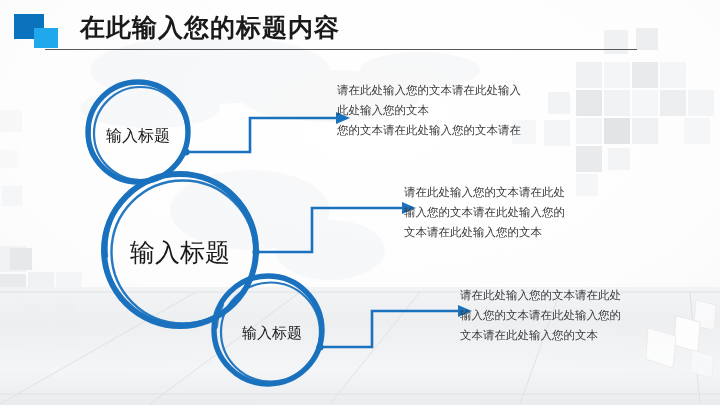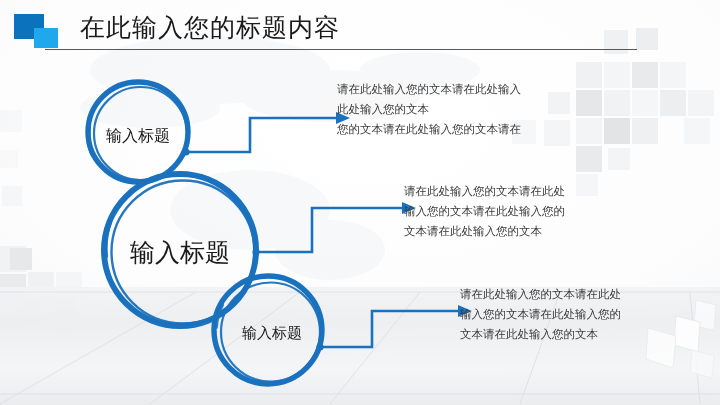--- a/index.html
+++ b/index.html
@@ -23,39 +23,39 @@
     opacity:.95;
   }
 
   
   .logo{position:absolute;}
   .logo .sq1{position:absolute;left:0;top:0;width:30px;height:25px;background:#0b72bd;}
   .logo .sq2{position:absolute;left:20px;top:14px;width:24px;height:20px;background:#1fa9ec;}
   .title{
     position:absolute;left:80px;top:11px;
     font-size:25px;color:#1a1a1a;letter-spacing:1px;white-space:nowrap;
-    font-family:"DejaVu Sans","Liberation Sans",sans-serif;font-weight:400;
+    font-family:"DejaVu Sans","Liberation Sans",sans-serif;font-weight:700;
   }
   .title-rule{position:absolute;left:45px;top:49px;width:592px;height:1px;background:#585858;}
 
   
   .diagram{position:absolute;left:0;top:0;width:720px;height:405px;}
   .c-label{
     position:absolute;color:#1a1a1a;white-space:nowrap;
     font-family:Liberation Sans, sans-serif;
     transform:translate(-50%,-50%);
   }
   .c-label.top{font-size:16px;}
   .c-label.mid{font-size:25px;}
   .c-label.bot{font-size:15px;}
 
   
   .tblock{
     position:absolute;color:#3b3b3b;font-size:11.5px;line-height:20px;
-    font-family:Liberation Mono, monospace;
+    font-family:Liberation Serif, serif;
   }
   .tblock div{white-space:nowrap;}
 </style>
 </head>
 <body>
 
 <div id="slide">
 
   <div class="bg-base"></div>
 

